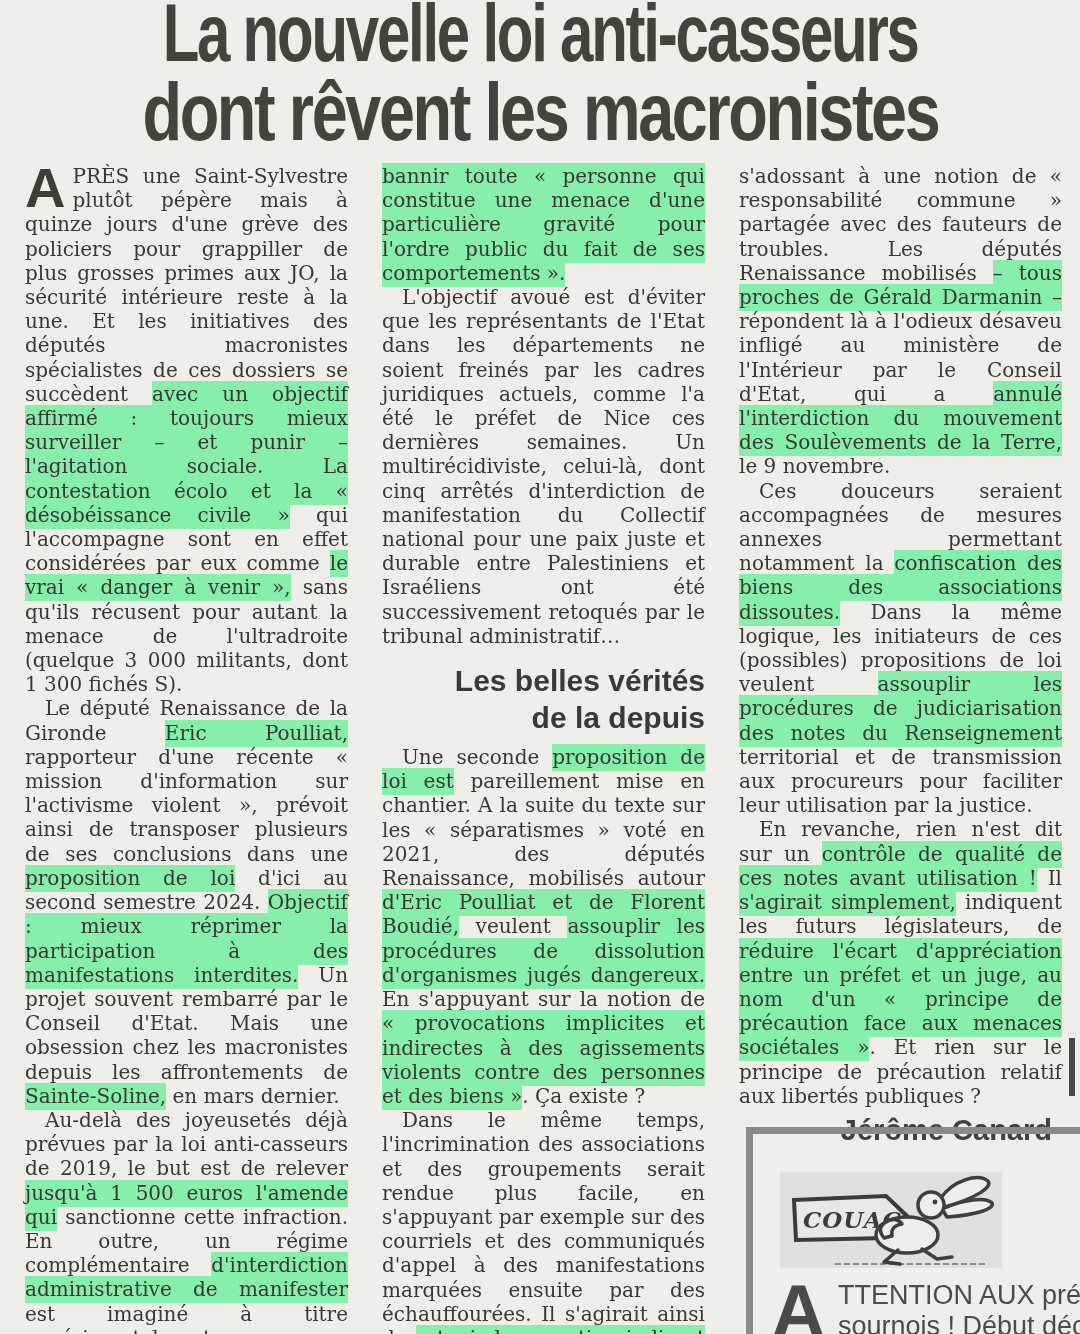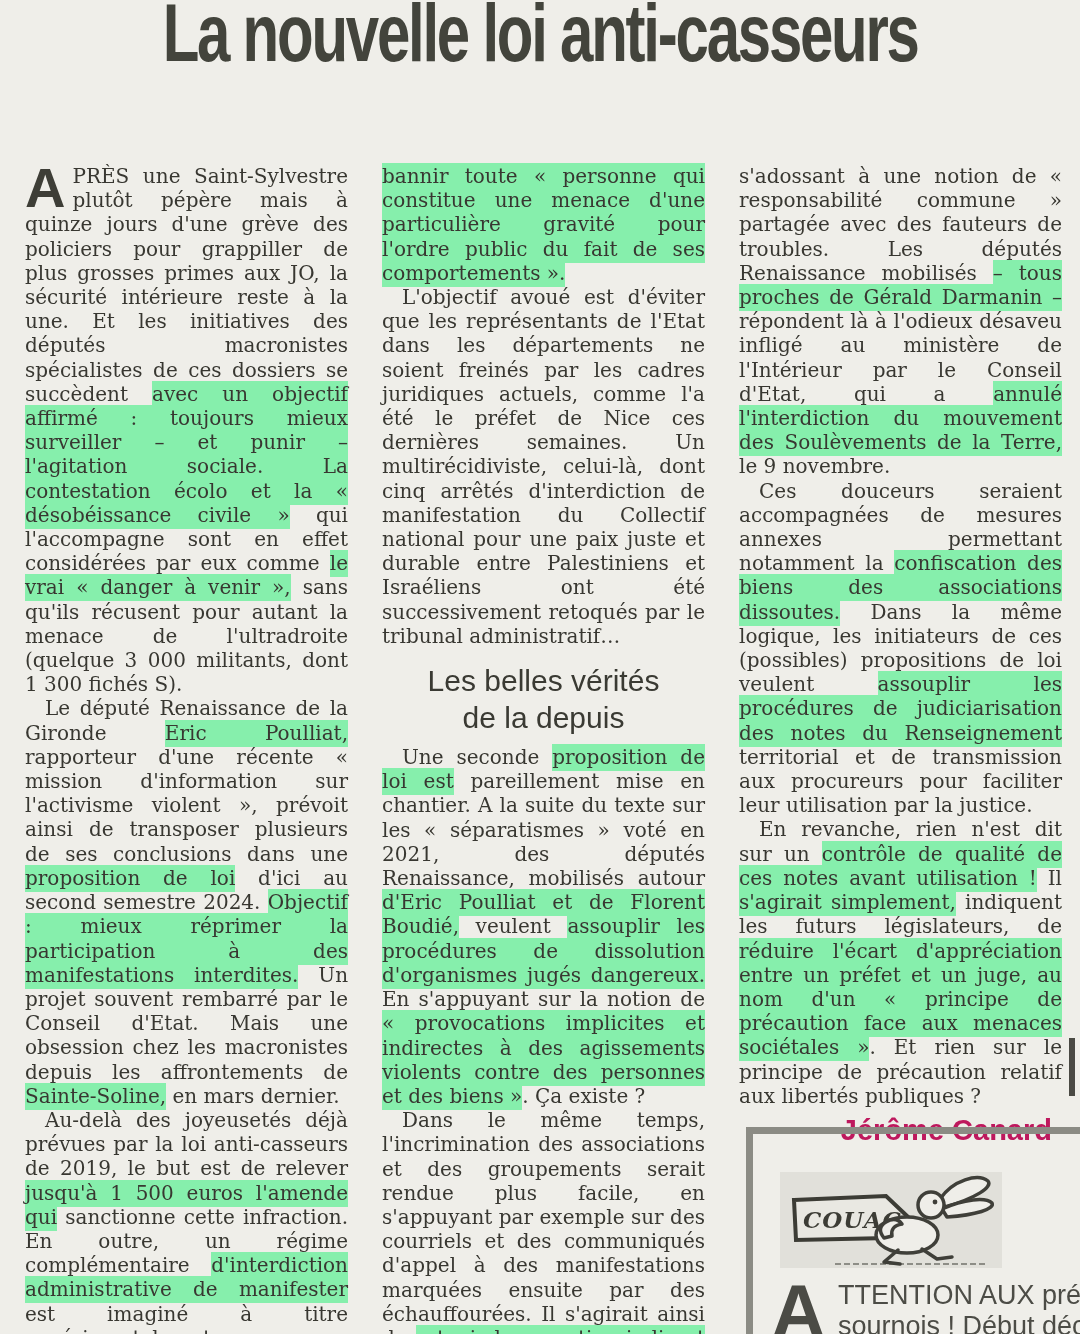--- a/index.html
+++ b/index.html
@@ -17,41 +17,44 @@
   .hl-2>span{transform:scaleX(.80);}
   
   .cols{position:absolute;left:25px;top:164px;width:1040px;display:flex;gap:34px;}
   .col{width:323px;flex:0 0 323px;}
   p.para{margin:0;text-align:justify;font-size:20px;line-height:24.2px;hyphens:auto;-webkit-hyphens:auto;}
   p.indent{text-indent:20px;}
   .seg-h{background:#86efac;padding:1px 0 2px;box-decoration-break:clone;-webkit-box-decoration-break:clone;}
   .seg-i{}
   .dropcap{float:left;font-family:"Liberation Sans",sans-serif;font-weight:bold;
     font-size:56px;line-height:42px;padding:3px 7px 0 0;color:#3e3e37;}
-  .subhead{font-family:"Liberation Sans",sans-serif;font-weight:normal;color:#3a3a33;
-    font-size:30px;line-height:37px;text-align:center;margin:14px 0 9px;}
-  .signature{font-family:"Liberation Sans",sans-serif;font-weight:bold;color:#be185d;
+  .subhead{font-family:"Liberation Sans",sans-serif;font-weight:bold;color:#3a3a33;
+    font-size:30px;line-height:37px;text-align:right;margin:14px 0 9px;}
+  .signature{font-family:"Liberation Sans",sans-serif;font-weight:bold;color:#404040;
     font-size:29px;line-height:34px;text-align:right;padding-right:10px;margin-top:5px;}
   
   .cartoon-box{position:absolute;left:746px;top:1127px;width:334px;height:214px;
     border-top:7px solid #8b8b84;border-left:7px solid #8b8b84;}
   .duck-panel{margin:38px 0 0 27px;width:222px;height:96px;background:#e1e0da;}
   .teaser{margin:12px 0 0 18px;width:430px;font-family:"Liberation Sans",sans-serif;
     font-size:27px;line-height:31px;color:#4c4c46;}
   .teaser .dropcap-a{float:left;font-weight:bold;font-size:76px;line-height:60px;
     margin:2px 12px 0 0;color:#4b4b45;}
   
   .rule-fragment{position:absolute;left:1069px;top:1038px;width:6px;height:58px;background:#4a4a44;}
 </style>
 </head>
 <body>
 
 <header class="headline">
   <div class="hl-line hl-1">
       <span>La nouvelle loi anti-casseurs</span>
+    </div>
+  <div class="hl-line hl-2">
+      <span>dont rêvent les macronistes</span>
     </div>
 </header>
 
 <main class="cols">
 
   <div class="col">
     <p class="para"><span class="dropcap">A</span><span><span>PRÈS une Saint-Sylvestre plutôt pépère mais à quinze jours d'une grève des policiers pour grappiller de plus grosses primes aux JO, la sécurité intérieure reste à la une. Et les initiatives des députés macronistes spécialistes de ces dossiers se succèdent </span><span class="seg-h">avec un objectif affirmé : toujours mieux surveiller – et punir – l'agitation sociale. La contestation écolo et la « désobéissance civile »</span><span> qui l'accompagne sont en effet considérées par eux comme </span><span class="seg-h">le vrai </span><span class="seg-h seg-i">« danger à venir »,</span><span> sans qu'ils récusent pour autant la menace de l'ultradroite (quelque 3 000 militants, dont 1 300 fichés S).</span></span></p>
     <p class="para indent"><span>Le député Renaissance de la Gironde </span><span class="seg-h">Eric Poulliat,</span><span> rapporteur d'une récente « mission d'information sur l'activisme violent », prévoit ainsi de transposer plusieurs de ses conclusions dans une </span><span class="seg-h">proposition de loi</span><span> d'ici au second semestre 2024. </span><span class="seg-h">Objectif : mieux réprimer la participation à des manifestations interdites.</span><span> Un projet souvent rembarré par le Conseil d'Etat. Mais une obsession chez les macronistes depuis les affrontements de </span><span class="seg-h">Sainte-Soline,</span><span> en mars dernier.</span></p>
     <p class="para indent"><span>Au-delà des joyeusetés déjà prévues par la loi anti-casseurs de 2019, le but est de relever </span><span class="seg-h">jusqu'à 1 500 euros l'amende qui</span><span> sanctionne cette infraction. En outre, un régime complémentaire </span><span class="seg-h">d'interdiction administrative de manifester</span><span> est imaginé à titre expérimental, et pour une durée de deux ans. Les préfectures pourraient alors plus facilement</span></p>
   </div>

